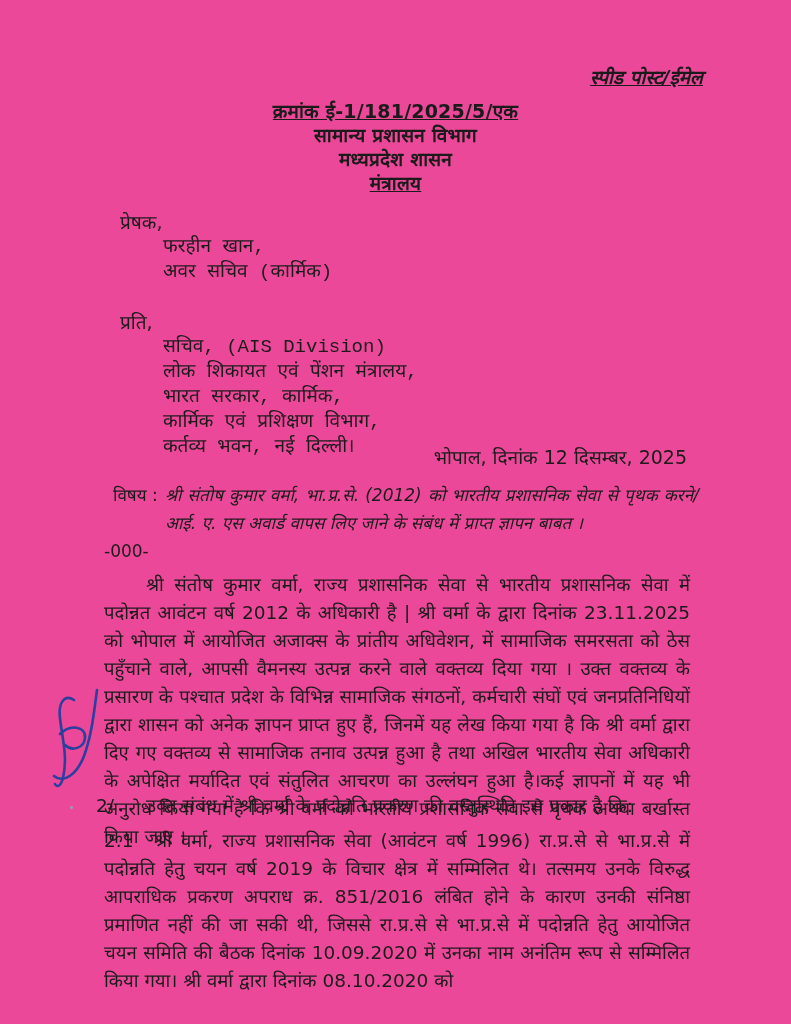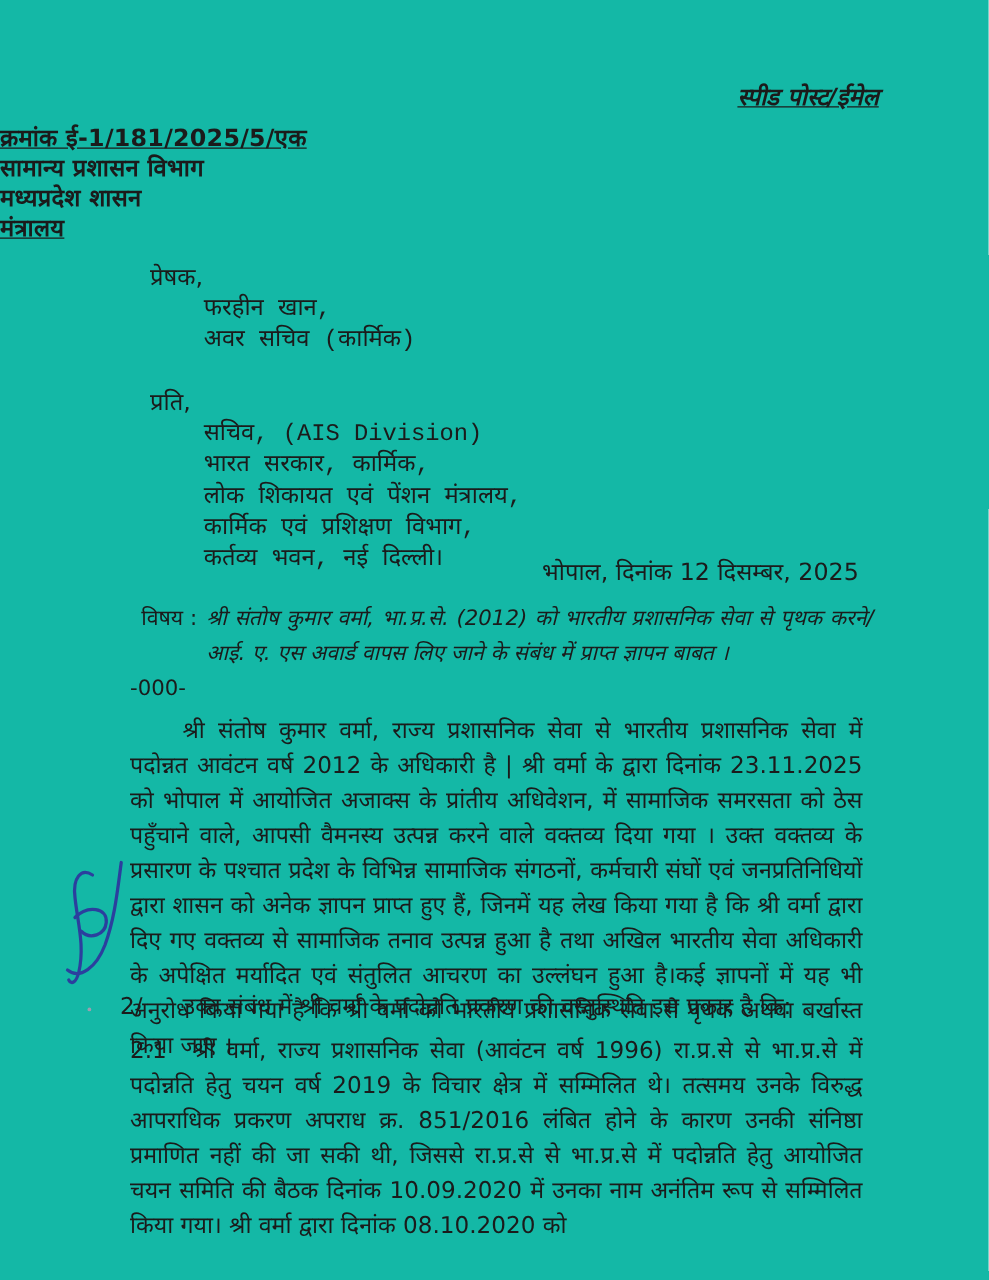--- a/index.html
+++ b/index.html
@@ -1,38 +1,39 @@
 <!DOCTYPE html>
 <html lang="hi"><head>
 <meta charset="utf-8">
 <style>
   html, body { margin: 0; padding: 0; background: #ffffff; }
   .page {
     position: relative;
     width: 791px;
     height: 1024px;
-    background: #14b8a6;
+    background: #ec4899;
     color: #1b1b1b;
     font-family: "DejaVu Sans", sans-serif;
     overflow: hidden;
   }
   .dispatch {
     position: absolute;
     top: 64px;
     right: 88px;
     font-size: 19px;
     font-weight: bold;
     font-style: italic;
     text-decoration: underline;
   }
   .letterhead {
     position: absolute;
     top: 99px;
     left: 0;
     width: 100%;
+    text-align: center;
     font-weight: bold;
     font-size: 19px;
     line-height: 24px;
     letter-spacing: 0.2px;
   }
   .underlined { text-decoration: underline; }
   .sender {
     position: absolute;
     top: 210px;
     left: 120px;
@@ -132,22 +133,22 @@
 
   <div class="sender">
     <div>प्रेषक,</div>
     <div class="addr-indent">फरहीन खान,</div>
     <div class="addr-indent">अवर सचिव (कार्मिक)</div>
   </div>
 
   <div class="recipient">
     <div>प्रति,</div>
     <div class="addr-indent">सचिव, (AIS Division)</div>
+    <div class="addr-indent">लोक शिकायत एवं पेंशन मंत्रालय,</div>
     <div class="addr-indent">भारत सरकार, कार्मिक,</div>
-    <div class="addr-indent">लोक शिकायत एवं पेंशन मंत्रालय,</div>
     <div class="addr-indent">कार्मिक एवं प्रशिक्षण विभाग,</div>
     <div class="addr-indent">कर्तव्य भवन, नई दिल्ली।</div>
   </div>
 
   <div class="dateline">भोपाल, दिनांक 12 दिसम्बर, 2025</div>
 
   <div class="subject">
     <span class="subject-label">विषय :</span>
     <span class="subject-text">श्री संतोष कुमार वर्मा, भा.प्र.से. (2012) को भारतीय प्रशासनिक सेवा से पृथक करने/आई. ए. एस अवार्ड वापस लिए जाने के संबंध में प्राप्त ज्ञापन बाबत ।</span>
   </div>

